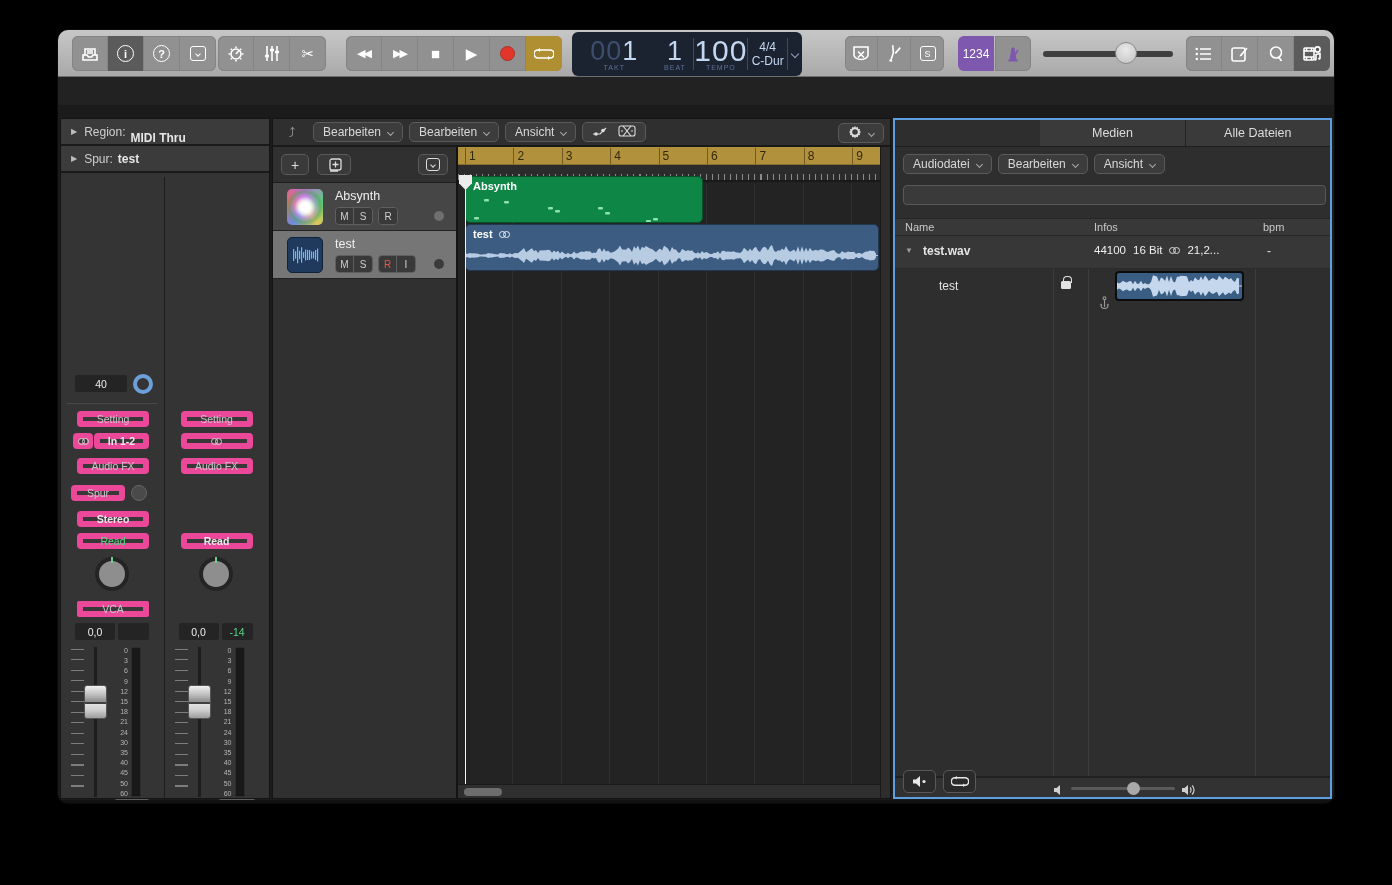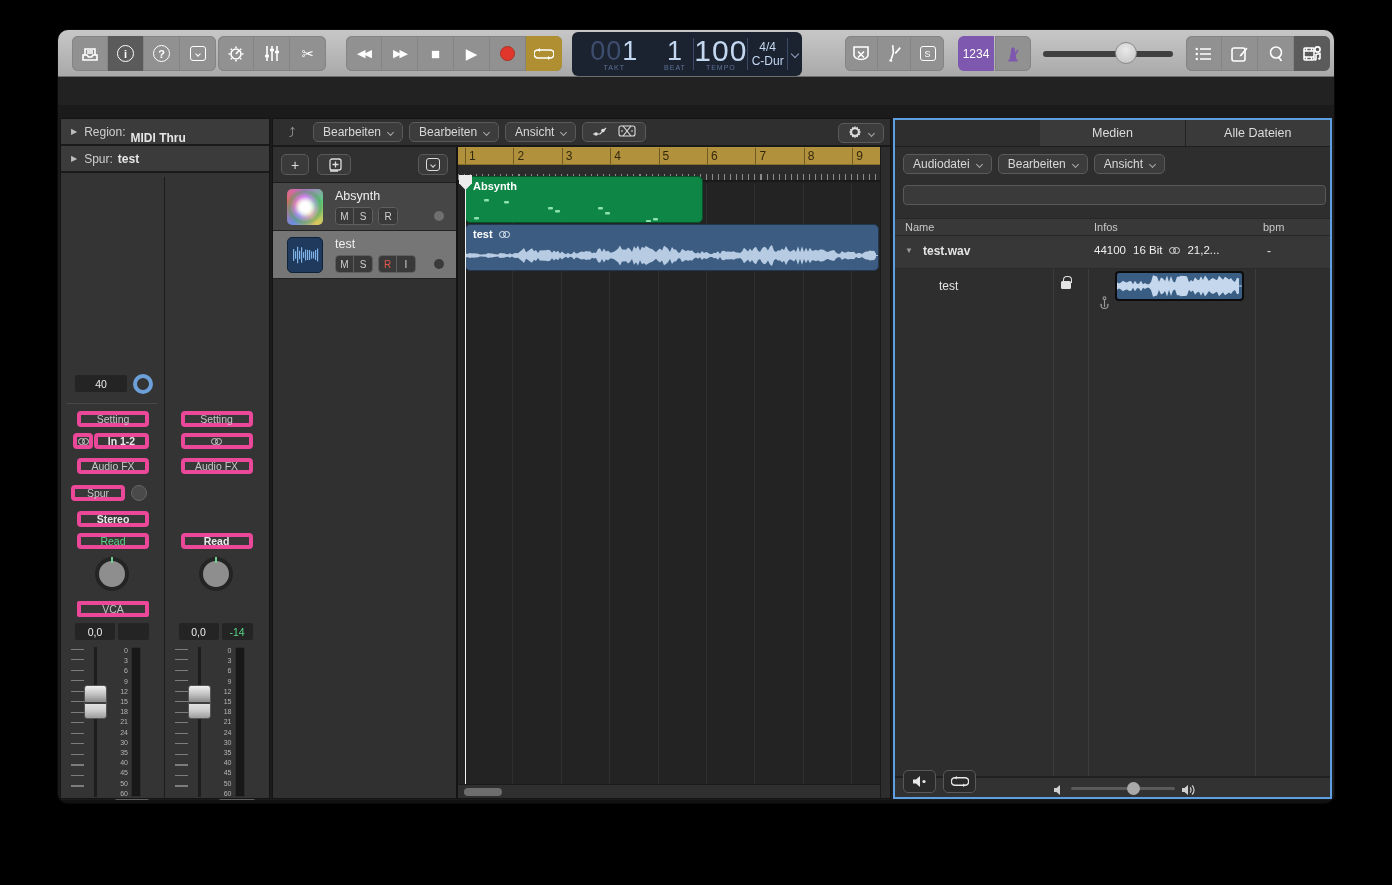--- a/index.html
+++ b/index.html
@@ -49,21 +49,21 @@
   #content { position:absolute; top:75px; bottom:3px; left:0; right:0; background:#1b1b1b; }
   #bottom-strip { position:absolute; bottom:0; height:3px; left:0; right:0; background:#111; }
 
   
   #inspector { position:absolute; left:2px; top:13px; width:210px; bottom:1px; background:#343434; border:1px solid #141414; }
   .insp-row { height:27px; background:#3b3b3b; border-bottom:2px solid #1a1a1a; display:flex; align-items:center; padding-left:10px; gap:7px; color:#cfcfcf; font-size:12px; }
   .tri { font-size:8px; color:#bdbdbd; }
   #strips { position:absolute; top:58px; bottom:0; left:0; right:0; display:flex; }
   .strip { position:relative; width:104px; border-right:1px solid #1c1c1c; }
   .strip:last-child { border-right:none; width:105px; }
-  .cs-btn { position:absolute; height:16px; border:4px solid #ec4899; border-radius:4px; background:#383838; color:#c6c6c6; font-size:10.5px; display:flex; align-items:center; justify-content:center; }
+  .cs-btn { position:absolute; height:16px; border:6px solid #ec4899; border-radius:4px; background:#383838; color:#c6c6c6; font-size:10.5px; display:flex; align-items:center; justify-content:center; }
   .cs-green { color:#58d584; }
   .cs-box { position:absolute; height:17px; background:#242424; color:#ececec; font-size:10.5px; display:flex; align-items:center; justify-content:center; border-radius:2px; }
   .knob { position:absolute; width:34px; height:34px; border-radius:50%; background:#8e8e8e; border:4px solid #242424; }
   .knob::after { content:""; position:absolute; left:50%; top:-4px; width:2px; height:6px; margin-left:-1px; background:#6fcf8f; }
   .mini-knob { position:absolute; width:16px; height:16px; border-radius:50%; background:#4a4a4a; border:1px solid #666; }
   .gain-knob { position:absolute; width:20px; height:20px; border-radius:50%; border:4px solid #6da0d8; background:transparent; }
   .stereo-cc { display:inline-flex; }
   .stereo-cc i { width:7px; height:7px; border:1.2px solid currentColor; border-radius:50%; display:inline-block; }
   .stereo-cc i:last-child { margin-left:-3px; }
   .hdiv { position:absolute; left:6px; right:6px; height:1px; background:#474747; }

